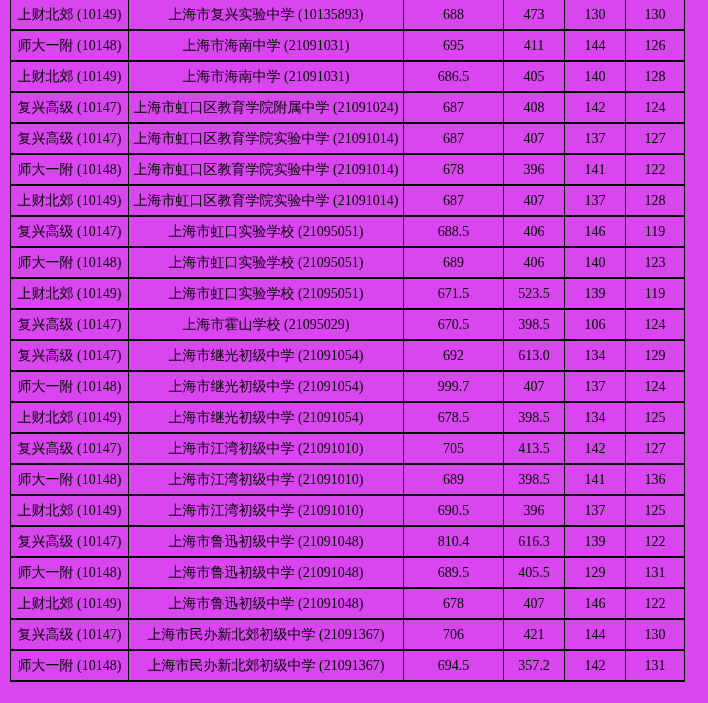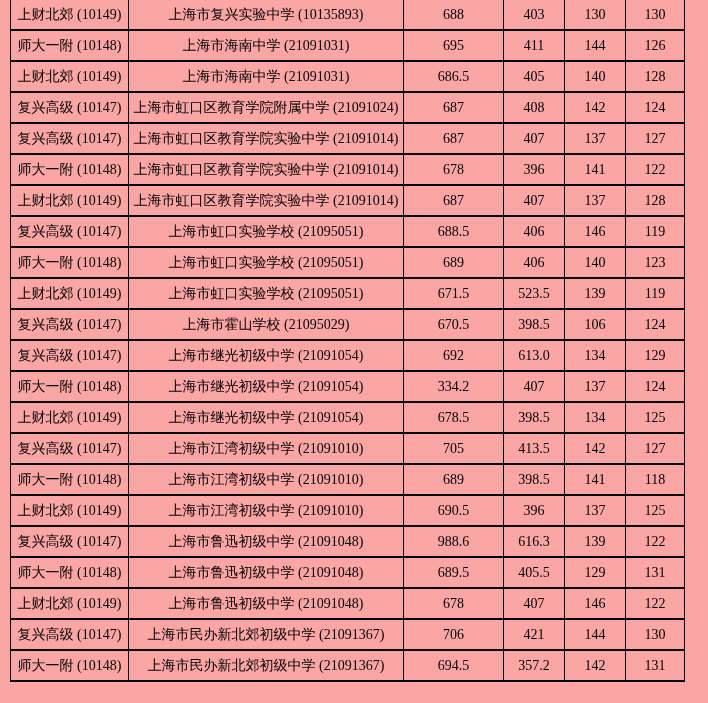--- a/index.html
+++ b/index.html
@@ -5,21 +5,21 @@
   html, body {
     margin: 0;
     padding: 0;
     background: #ffffff;
   }
   .screen {
     position: relative;
     width: 708px;
     height: 703px;
     overflow: hidden;
-    background: #fca5a5;
+    background: #d946ef;
     font-family: "Liberation Serif", "DejaVu Serif", serif;
     color: #000000;
   }
   .table-wrap {
     position: absolute;
     left: 10px;
     top: -2px;
     width: 674px;
   }
   table.score-table {
@@ -54,21 +54,21 @@
           <col style="width: 100px;">
           <col style="width: 61px;">
           <col style="width: 61px;">
           <col style="width: 59px;">
         </colgroup>
       <tbody>
           <tr>
             <td>上财北郊 (10149)</td>
             <td>上海市复兴实验中学 (10135893)</td>
             <td>688</td>
-            <td>403</td>
+            <td>473</td>
             <td>130</td>
             <td>130</td>
           </tr>
           <tr>
             <td>师大一附 (10148)</td>
             <td>上海市海南中学 (21091031)</td>
             <td>695</td>
             <td>411</td>
             <td>144</td>
             <td>126</td>
@@ -149,21 +149,21 @@
             <td>复兴高级 (10147)</td>
             <td>上海市继光初级中学 (21091054)</td>
             <td>692</td>
             <td>613.0</td>
             <td>134</td>
             <td>129</td>
           </tr>
           <tr>
             <td>师大一附 (10148)</td>
             <td>上海市继光初级中学 (21091054)</td>
-            <td>334.2</td>
+            <td>999.7</td>
             <td>407</td>
             <td>137</td>
             <td>124</td>
           </tr>
           <tr>
             <td>上财北郊 (10149)</td>
             <td>上海市继光初级中学 (21091054)</td>
             <td>678.5</td>
             <td>398.5</td>
             <td>134</td>
@@ -176,34 +176,34 @@
             <td>413.5</td>
             <td>142</td>
             <td>127</td>
           </tr>
           <tr>
             <td>师大一附 (10148)</td>
             <td>上海市江湾初级中学 (21091010)</td>
             <td>689</td>
             <td>398.5</td>
             <td>141</td>
-            <td>118</td>
+            <td>136</td>
           </tr>
           <tr>
             <td>上财北郊 (10149)</td>
             <td>上海市江湾初级中学 (21091010)</td>
             <td>690.5</td>
             <td>396</td>
             <td>137</td>
             <td>125</td>
           </tr>
           <tr>
             <td>复兴高级 (10147)</td>
             <td>上海市鲁迅初级中学 (21091048)</td>
-            <td>988.6</td>
+            <td>810.4</td>
             <td>616.3</td>
             <td>139</td>
             <td>122</td>
           </tr>
           <tr>
             <td>师大一附 (10148)</td>
             <td>上海市鲁迅初级中学 (21091048)</td>
             <td>689.5</td>
             <td>405.5</td>
             <td>129</td>

